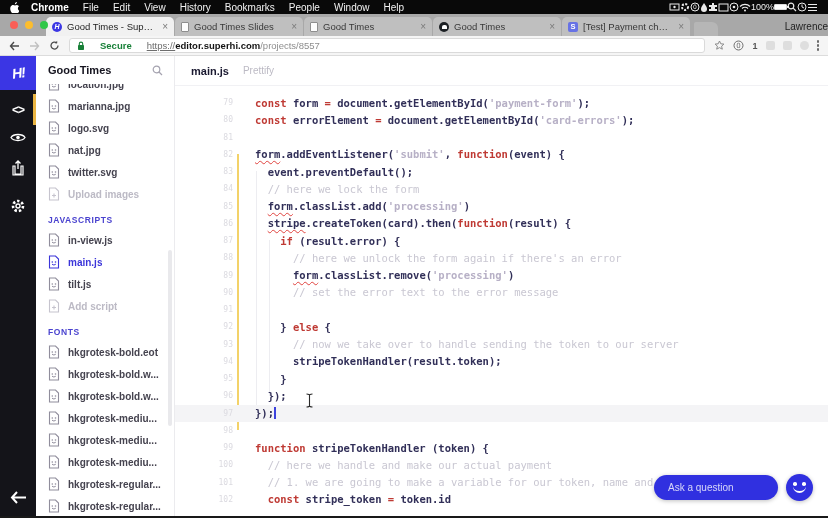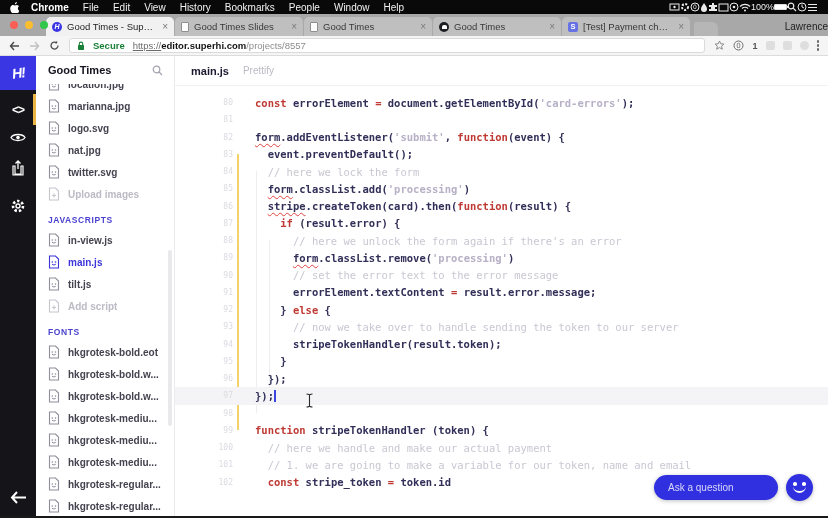--- a/index.html
+++ b/index.html
@@ -36,21 +36,21 @@
   .fav-github:after { content:""; position:absolute; left:2.5px; top:3px; width:5px; height:4px; background:#fff; border-radius:2px 2px 0 0; }
   .fav-stripe { background:#6772e5; border-radius:2px; color:#fff; font-size:7.5px; font-weight:700; }
   .newtab-stub { width:24px; height:14px; background:#b6b6b6; border-radius:2px 6px 0 0; margin:0 0 0 3px; }
   .user-label { position:absolute; right:0; bottom:4px; font-size:10px; color:#222; }
 
   
   .toolbar { height:20px; background:#f5f5f5; border-bottom:1px solid #dcdcdc; display:flex; align-items:center;
              padding:0 9px; gap:9px; }
   .nav-ic { display:flex; align-items:center; }
   .urlbox { flex:1; height:15px; background:#fff; border:1px solid #dadada; border-radius:3px;
-            display:flex; align-items:center; padding:0 7px; gap:8px; font-size:9.5px; overflow:hidden; }
+            display:flex; align-items:center; padding:0 7px; gap:15px; font-size:9.5px; overflow:hidden; }
   .secure { color:#188038; font-weight:700; }
   .u-scheme { color:#6d6d6d;text-decoration:underline; } .u-host { color:#141414; font-weight:700; } .u-path { color:#8d8d8d; }
   .tb-right { display:flex; align-items:center; gap:8px; }
   .badge-1 { font-size:9px; font-weight:700; color:#555; }
   .ext-faded { width:9px; height:9px; background:#dedede; border-radius:2px; }
   .dots3 { display:flex; flex-direction:column; gap:1.5px; }
   .dots3 i { width:2.5px; height:2.5px; border-radius:50%; background:#6a6a6a; }
 
   
   .app { display:flex; height:462px; position:relative; }
@@ -476,20 +476,24 @@
     <div class="ed-head">
       <span class="ed-tab">main.js</span>
       <span class="ed-prettify">Prettify</span>
     </div>
     <div class="code">
       <div class="gutter-yellow"></div>
       <div class="guide guide-a"></div>
       <div class="guide guide-b"></div>
       <div>
           <div class="line">
+            <span class="ln">79</span>
+            <span class="tx"><span class="k">const </span><span class="p">form </span><span class="k">= </span><span class="p">document.getElementById(</span><span class="s">'payment-form'</span><span class="p">);</span></span>
+          </div>
+          <div class="line">
             <span class="ln">80</span>
             <span class="tx"><span class="k">const </span><span class="p">errorElement </span><span class="k">= </span><span class="p">document.getElementById(</span><span class="s">'card-errors'</span><span class="p">);</span></span>
           </div>
           <div class="line">
             <span class="ln">81</span>
             <span class="tx"></span>
           </div>
           <div class="line">
             <span class="ln">82</span>
             <span class="tx"><span class="q">form</span><span class="p">.addEventListener(</span><span class="s">'submit'</span><span class="p">, </span><span class="k">function</span><span class="p">(event) {</span></span>
@@ -521,21 +525,20 @@
           <div class="line">
             <span class="ln">89</span>
             <span class="tx"><span class="p">      </span><span class="q">form</span><span class="p">.classList.remove(</span><span class="s">'processing'</span><span class="p">)</span></span>
           </div>
           <div class="line">
             <span class="ln">90</span>
             <span class="tx"><span class="c">      // set the error text to the error message</span></span>
           </div>
           <div class="line">
             <span class="ln">91</span>
-            <span class="tx"><span class="p">      errorElement.textContent </span><span class="k">= </span><span class="p">result.error.message;</span></span>
           </div>
           <div class="line">
             <span class="ln">92</span>
             <span class="tx"><span class="p">    } </span><span class="k">else</span><span class="p"> {</span></span>
           </div>
           <div class="line">
             <span class="ln">93</span>
             <span class="tx"><span class="c">      // now we take over to handle sending the token to our server</span></span>
           </div>
           <div class="line">

